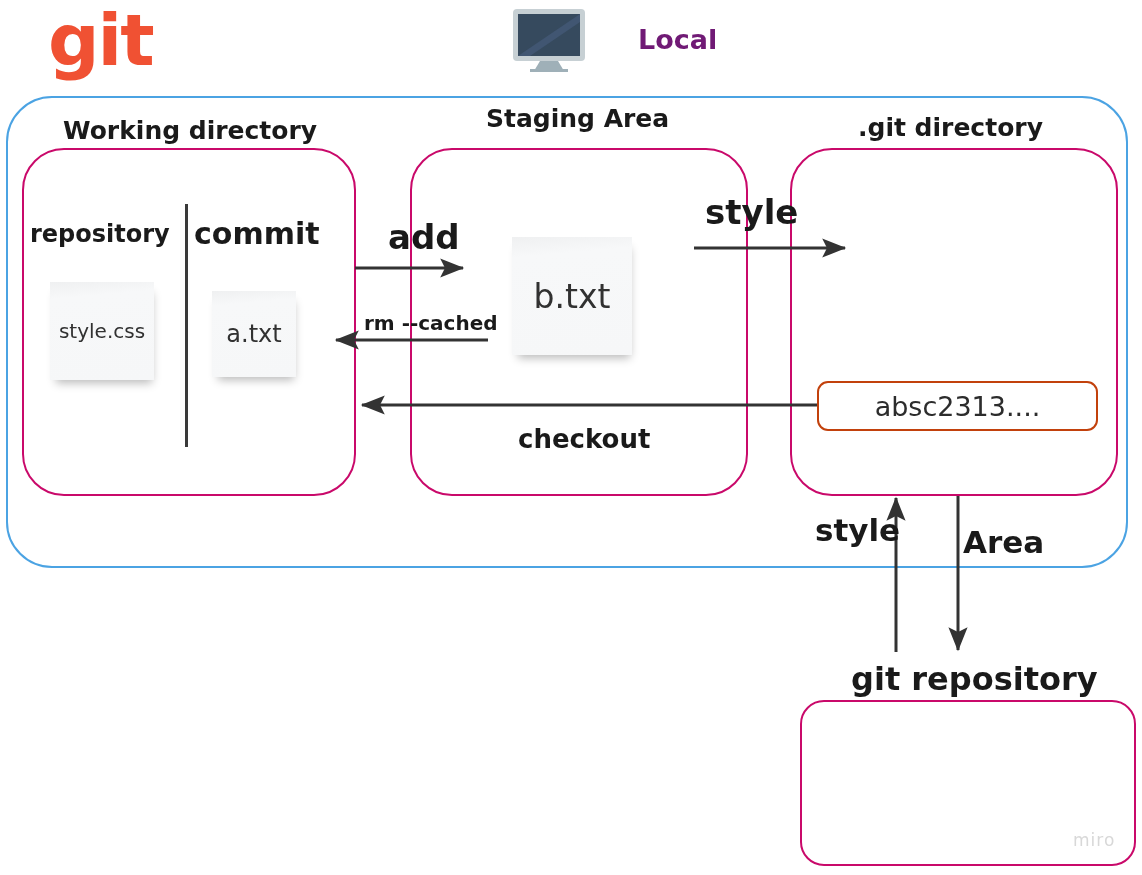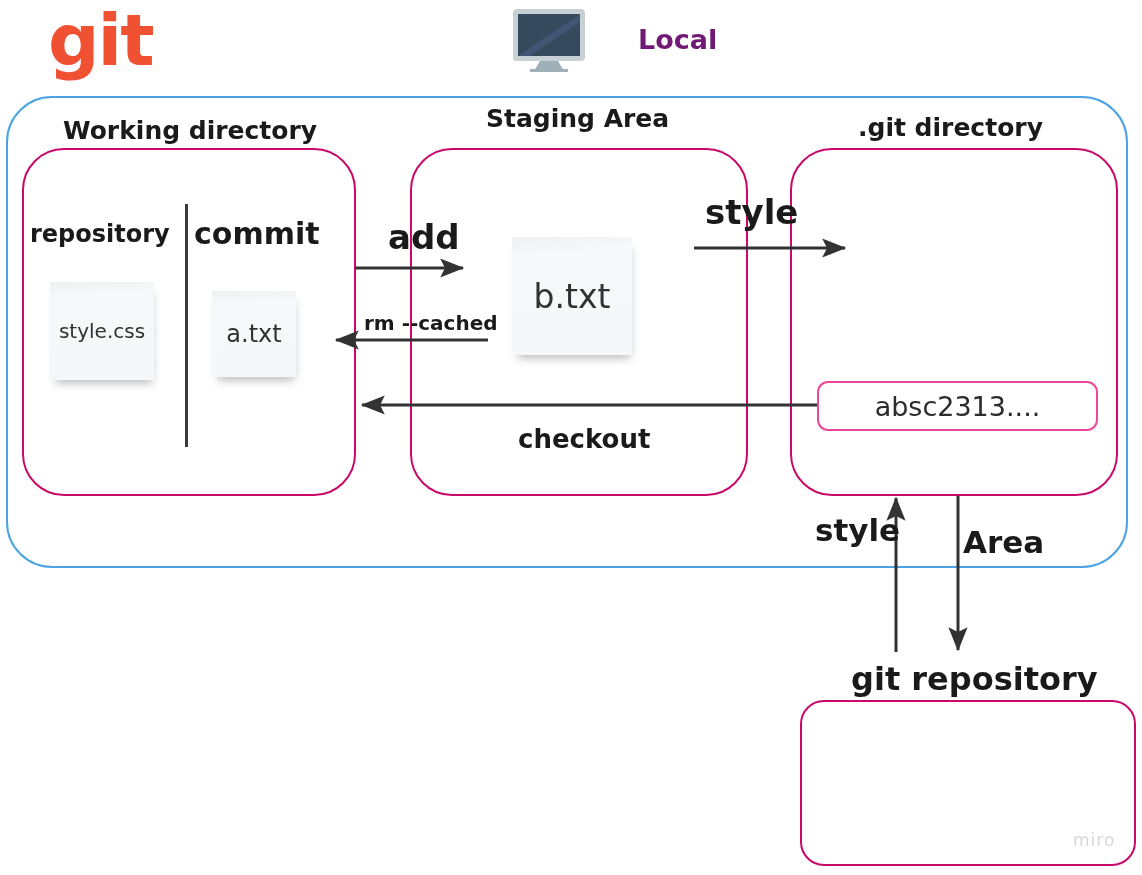--- a/index.html
+++ b/index.html
@@ -112,21 +112,21 @@
     font-family: "DejaVu Sans", sans-serif;
   }
   #note-style { left: 50px;  top: 282px; width: 104px; height: 98px;  font-size: 20px; }
   #note-a     { left: 212px; top: 291px; width: 84px;  height: 86px;  font-size: 24px; }
   #note-b     { left: 512px; top: 237px; width: 120px; height: 118px; font-size: 33px; }
 
   
   #hash-box {
     left: 817px; top: 381px;
     width: 281px; height: 50px;
-    border: 2px solid #ec4899;
+    border: 2px solid #c2410c;
     border-radius: 11px;
     box-sizing: border-box;
     display: flex;
     align-items: center;
     justify-content: center;
     font-size: 27px;
     color: #2c2c2c;
     background: #ffffff;
   }
 

